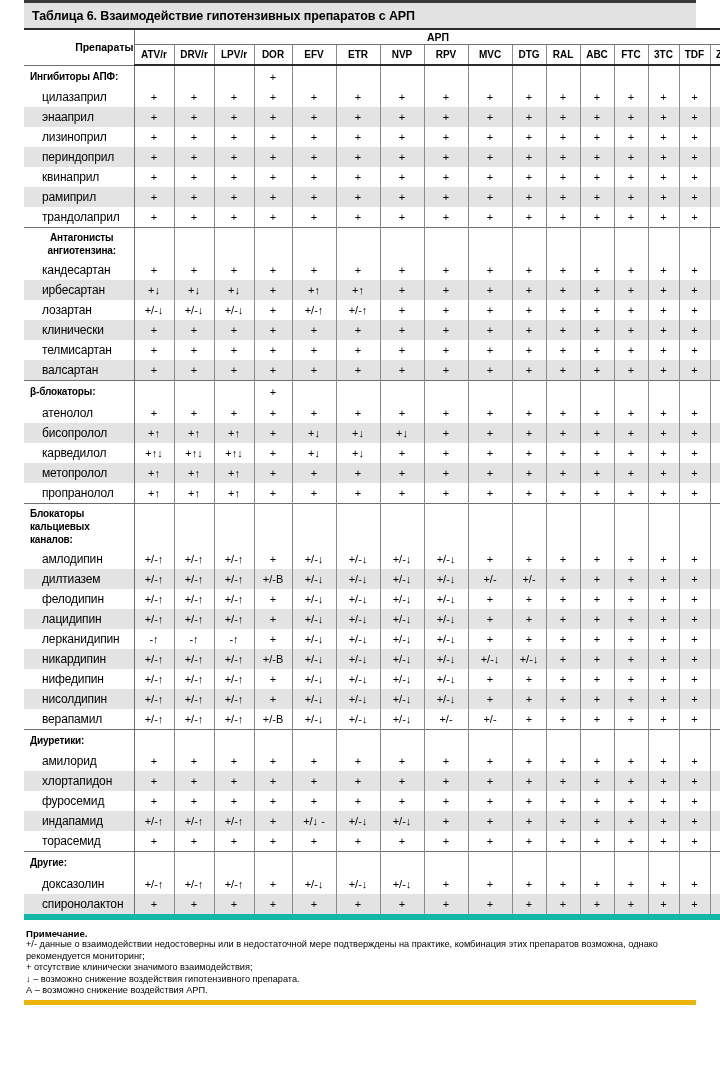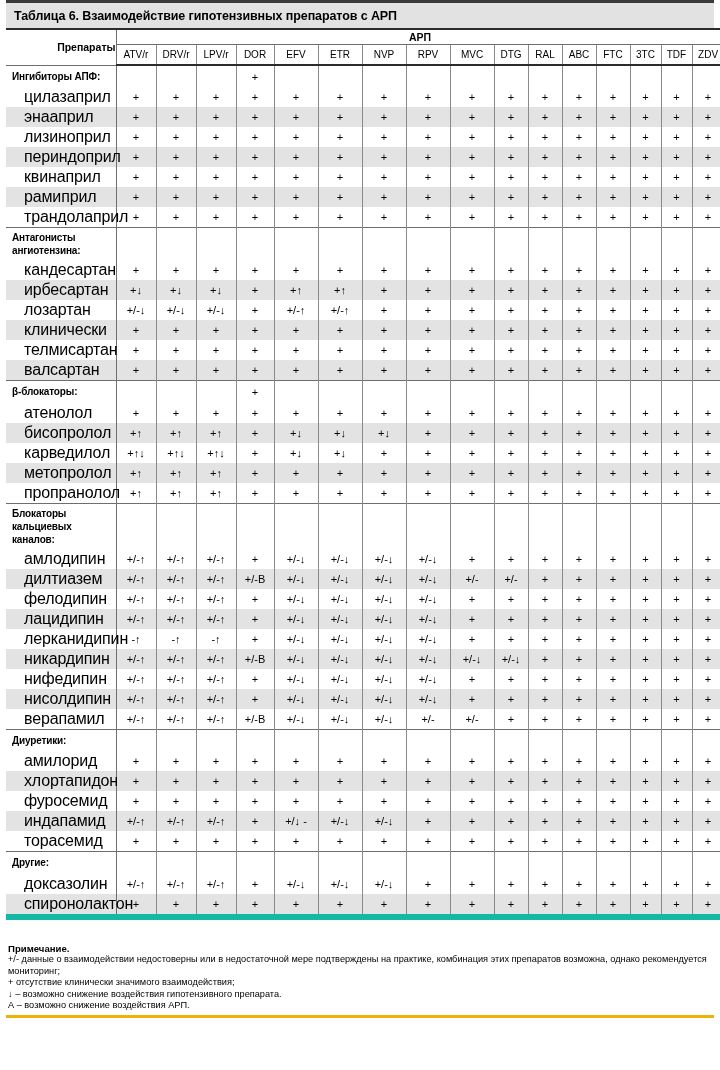--- a/index.html
+++ b/index.html
@@ -13,21 +13,21 @@
     height: 1070px;
     font-family: "Liberation Sans", "DejaVu Sans", sans-serif;
     color: #000000;
     overflow: hidden;
   }
   #page {
     width: 720px;
     height: 913px;
     position: relative;
     box-sizing: border-box;
-    padding: 0 6px;
+    padding: 0 24px;
   }
 
   
   .title-bar {
     background: #e2e2e2;
     border-top: 3px solid #3a3a3a;
     padding: 6px 6px 5px 8px;
     font-size: 12.5px;
     font-weight: bold;
     letter-spacing: -0.1px;
@@ -56,21 +56,21 @@
     font-weight: bold;
     font-size: 10.5px;
     height: 15px;
     border-top: 2px solid #2b2b2b;
   }
   thead tr.grp th.corner {
     border-bottom: none;
     border-left: none;
   }
   thead tr.codes th {
-    font-weight: normal;
+    font-weight: bold;
     font-size: 10px;
     height: 21px;
     border-bottom: 2px solid #2b2b2b;
   }
   thead th.rowhead {
     text-align: right;
     padding-left: 6px;
     font-weight: bold;
     font-size: 11px;
     border-left: none;
@@ -83,55 +83,55 @@
     height: 20px;
     line-height: 20px;
     font-size: 11px;
     white-space: nowrap;
   }
   tbody td.name {
     text-align: left;
     border-left: none;
     border-right: 1px solid #6e6e6e;
     padding-left: 18px;
-    font-size: 16px;
+    font-size: 12px;
     letter-spacing: -0.15px;
   }
   tbody tr.alt td { background: #e3e3e3; }
 
   
   tbody tr.section td {
     background: #ffffff;
     border-top: 1px solid #6e6e6e;
   }
   tbody tr.section td.name {
     font-weight: bold;
     padding-left: 6px;
     font-size: 10px;
     line-height: 13px;
     padding-top: 3px;
     padding-bottom: 3px;
     white-space: normal;
   }
   tbody tr.section td.cell { vertical-align: top; padding-top: 1px; }
   tbody tr.section.h1 td { height: 22px; }
-  tbody tr.section.h2 td { height: 30px; }
+  tbody tr.section.h2 td { height: 30px; text-align: center; }
   tbody tr.section.h3 td { height: 44px; margin-left: 24px; }
 
   tbody tr.lastrow td { border-bottom: 6px solid #14b8a6; }
 
   .arw { font-size: 11px; }
 
   
   .notes {
     font-size: 9.2px;
     line-height: 11.6px;
     padding: 4px 2px 3px 2px;
-    border-bottom: 3px solid #eab308;
-    margin-top: 19px;
+    border-bottom: 5px solid #eab308;
+    margin-top: 4px;
   }
   .notes .hd { font-weight: bold; font-size: 9.6px; }
   .notes p { margin: 0; }
 </style>
 </head>
 <body>
 
 <div id="page">
 
   <div class="title-bar">Таблица 6. Взаимодействие гипотензивных препаратов с АРП</div>

